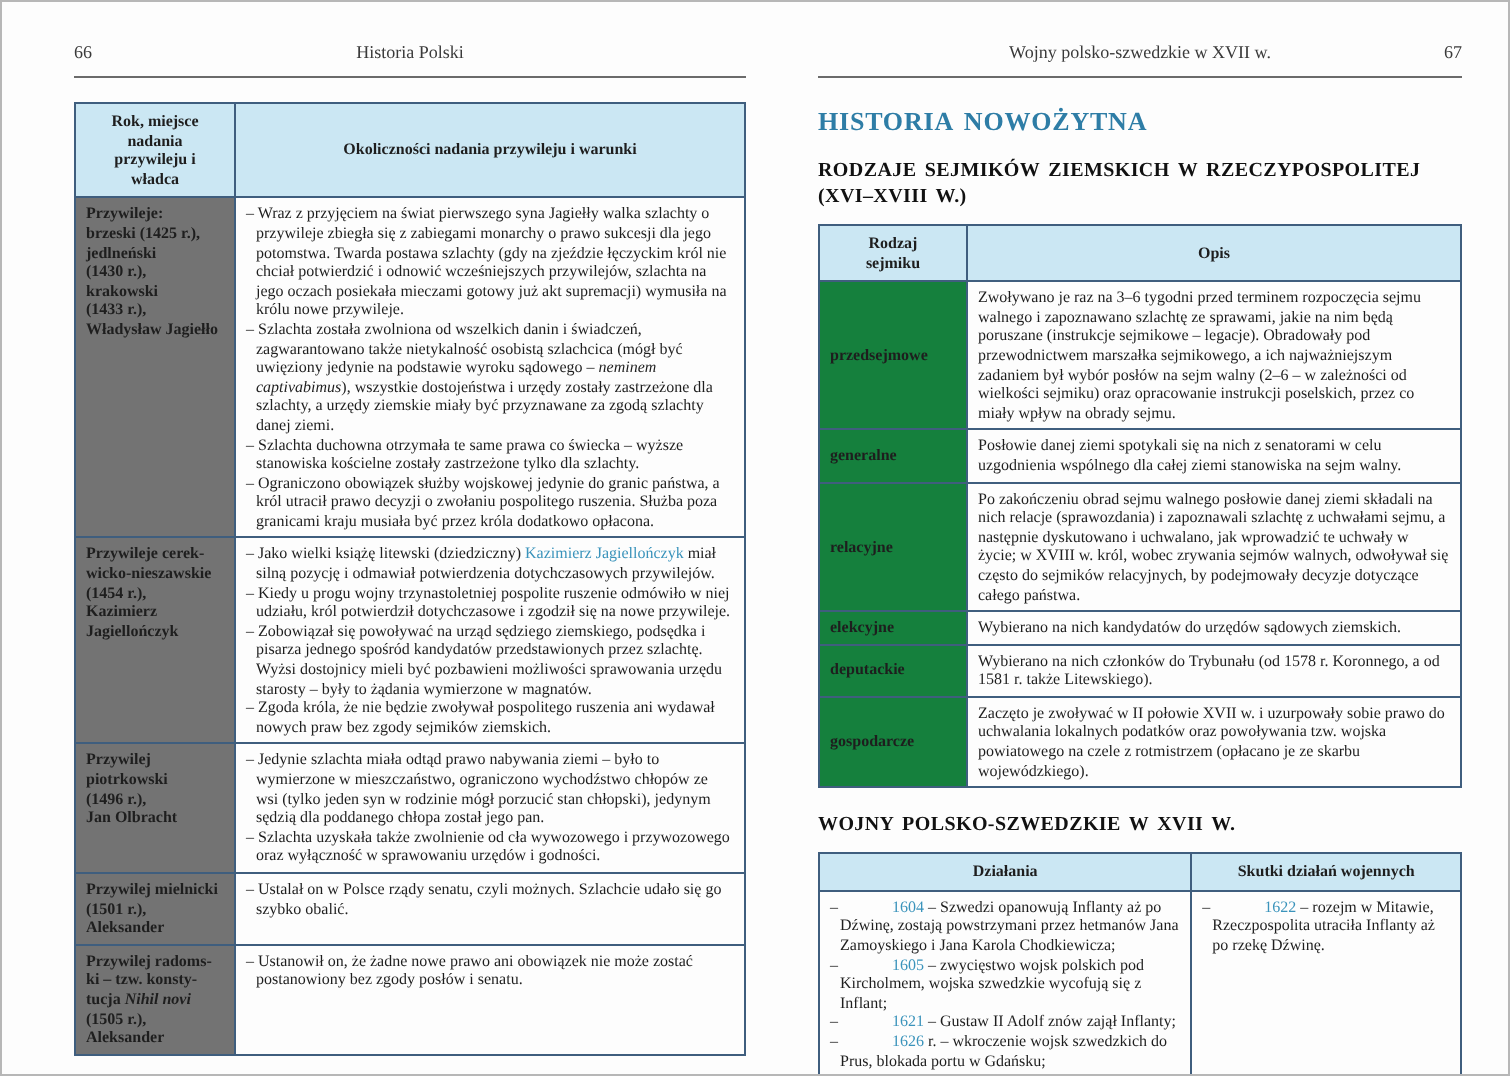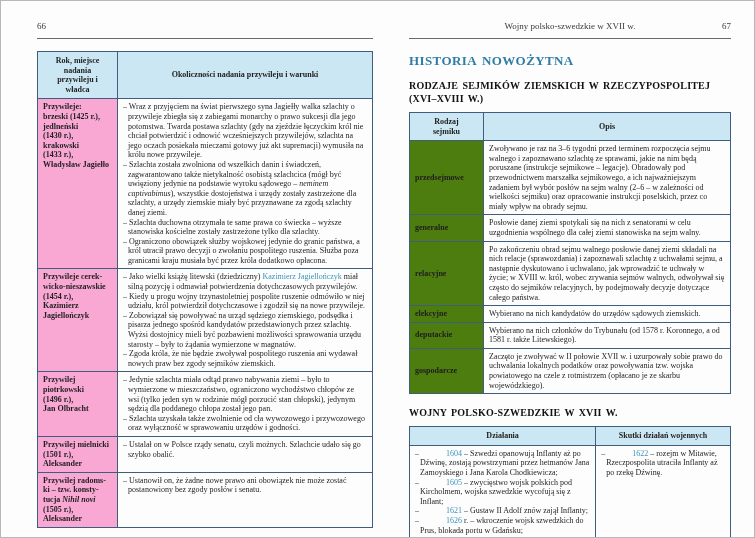--- a/index.html
+++ b/index.html
@@ -25,32 +25,32 @@
     border:1.5px solid #3f5e7e;font-size:8px;line-height:9.6px;
   }
   table.btable th, table.btable td{
     border:1px solid #3f5e7e;padding:3px 5px;text-align:left;
   }
   table.btable th{
     background:#cbe7f3;text-align:center;vertical-align:middle;
     font-weight:bold;padding:4px 16px;
   }
   td.ruler-cell{
-    background:#f9a8d4;font-weight:bold;vertical-align:top;white-space:pre-line;
+    background:#737373;font-weight:bold;vertical-align:top;white-space:pre-line;
   }
   td.detail-cell{vertical-align:top;}
   .bullet{text-indent:-5px;padding-left:5px;}
   .em{font-style:italic;}
   .link{color:#3a93bb;}
   .year{color:#3a93bb;margin-left:25px;}
 
   .privileges col.c1{width:80px;}
   .sejmiki col.c1{width:74px;}
   .sejmiki td.label-cell{
-    background:#4d7c0f;font-weight:bold;vertical-align:middle;
+    background:#15803d;font-weight:bold;vertical-align:middle;
   }
   .sejmiki td.desc-cell{vertical-align:top;}
   .wojny col.c1{width:58%;}
   .wojny td{vertical-align:top;}
 
   .section-title{
     font-size:13px;font-weight:bold;color:#2e7da6;
     letter-spacing:0.4px;word-spacing:2px;margin:14px 0 10px 0;
   }
   .block-heading{
@@ -60,20 +60,21 @@
   .block-heading.second{margin-top:12px;}
 </style>
 </head>
 <body>
 
 <div class="frame">
 
   <div class="page left">
     <div class="pagehead">
       <span class="cell c-left">66</span>
+      <span class="cell c-mid">Historia Polski</span>
       <span class="cell c-right"></span>
     </div>
 
     <table class="btable privileges">
       <colgroup>
           <col class="c1">
           <col>
         </colgroup>
       <thead>
         <tr>

